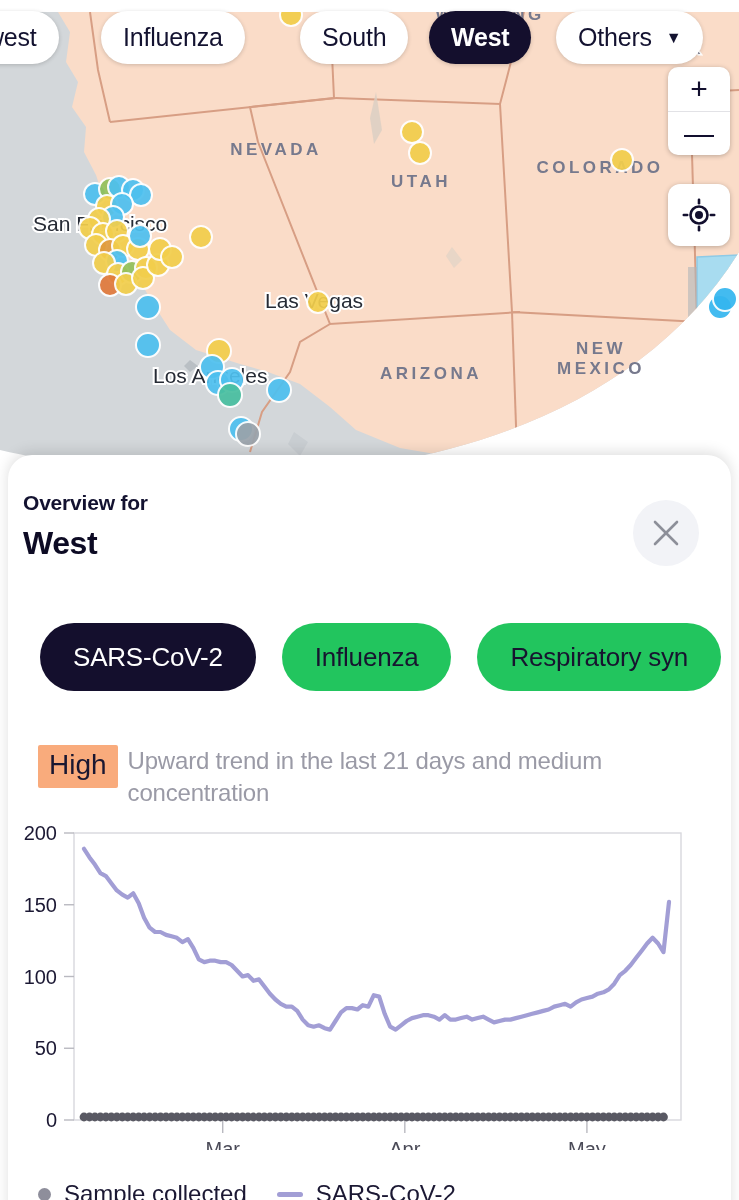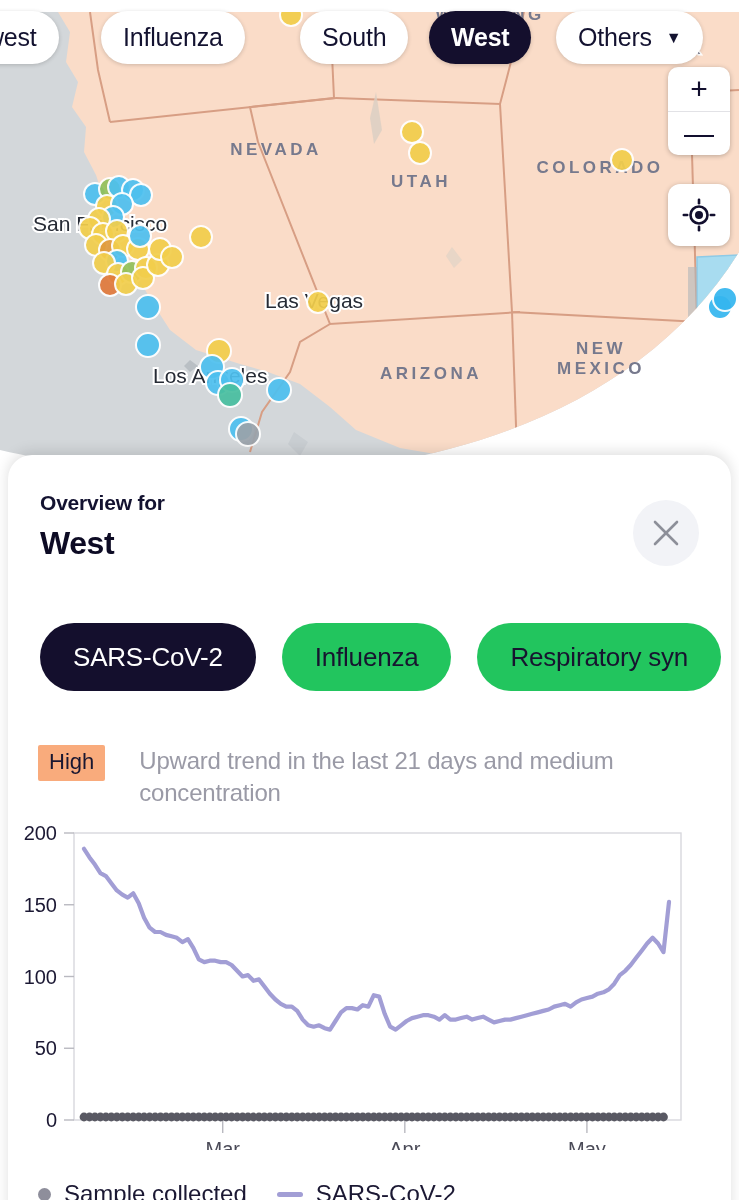--- a/index.html
+++ b/index.html
@@ -43,44 +43,44 @@
     display:flex; align-items:center; justify-content:center; cursor:pointer;
   }
 
   
   .panel {
     position:absolute; left:8px; top:455px; width:723px; height:760px;
     background:#ffffff; border-radius:24px 24px 0 0;
     box-shadow:0 -3px 14px rgba(0,0,0,.13);
     z-index:40;
   }
-  .panel-head { position:absolute; left:32px; top:36px; }
+  .panel-head { position:absolute; left:15px; top:36px; }
   .ov-label { font-size:21px; font-weight:700; color:#131230; letter-spacing:-0.2px; }
   .ov-title { font-size:32px; font-weight:700; color:#0d0b24; margin-top:10px; letter-spacing:-0.4px; }
   .close-btn {
     position:absolute; right:32px; top:45px; width:66px; height:66px; border-radius:50%;
     background:#f2f3f7; display:flex; align-items:center; justify-content:center; cursor:pointer; border:none;
   }
 
   
   .tabs { position:absolute; left:32px; top:168px; display:flex; gap:26px; }
   .tab {
     height:68px; border-radius:34px; display:flex; align-items:center; justify-content:center;
     font-size:26px; color:#17142f; background:#22c55e; padding:0 33px; white-space:nowrap; cursor:pointer;
     letter-spacing:-0.2px;
   }
   .tab.active { background:#140f2d; color:#ffffff; }
 
   
   .status-row { position:absolute; left:30px; top:290px; display:flex; align-items:flex-start; }
   .status-badge {
-    background:#f9ab7c; color:#1a1731; font-size:22px; padding:5px 11px 7px 11px;
+    background:#f9ab7c; color:#1a1731; font-size:28px; padding:5px 11px 7px 11px;
     border-radius:2px; line-height:1.1; white-space:nowrap;
   }
-  .status-text { margin-left:34px; font-size:24px; color:#9a9aa6; line-height:1.32; width:520px; letter-spacing:-0.2px; }
+  .status-text { margin-left:10px; font-size:24px; color:#9a9aa6; line-height:1.32; width:520px; letter-spacing:-0.2px; }
 
   
   .chart-area { position:absolute; left:0; top:365px; width:723px; height:330px; }
   .legend { position:absolute; left:30px; top:725px; display:flex; align-items:center; gap:12px; font-size:24px; color:#1b1833; }
   .legend-dot { width:13px; height:13px; border-radius:50%; background:#8e8e9b; display:inline-block; }
   .legend-line { width:26px; height:5px; border-radius:3px; background:#a29ed5; display:inline-block; margin-left:18px; }
   .legend-item { display:flex; align-items:center; gap:13px; }
 </style>
 </head>
 <body>

